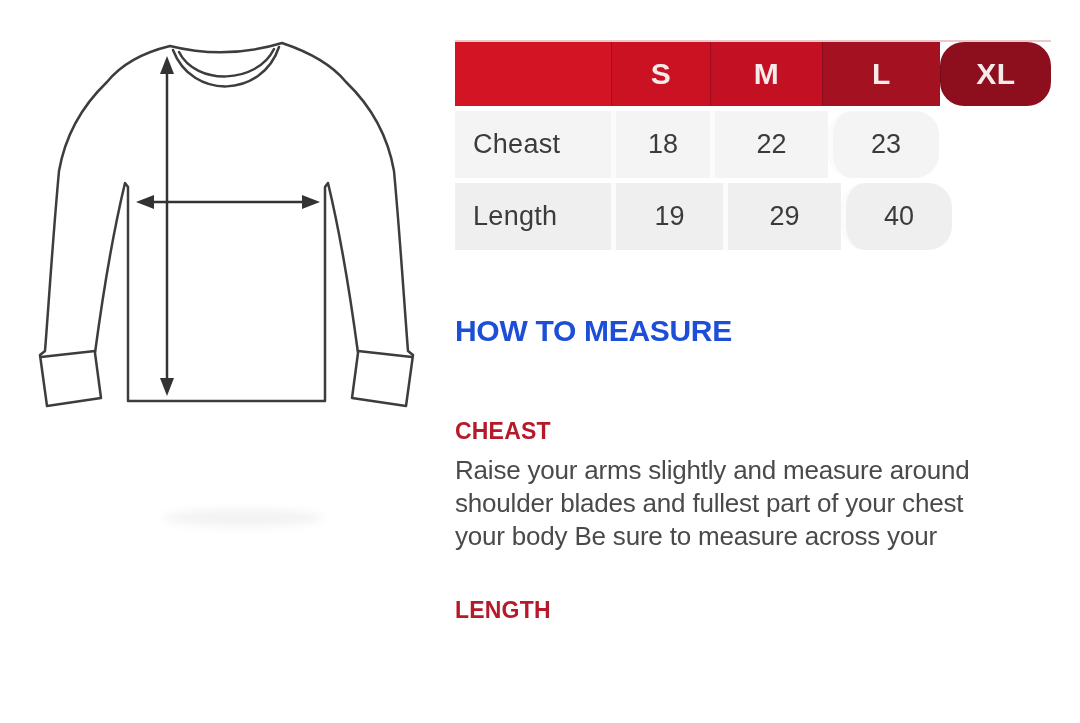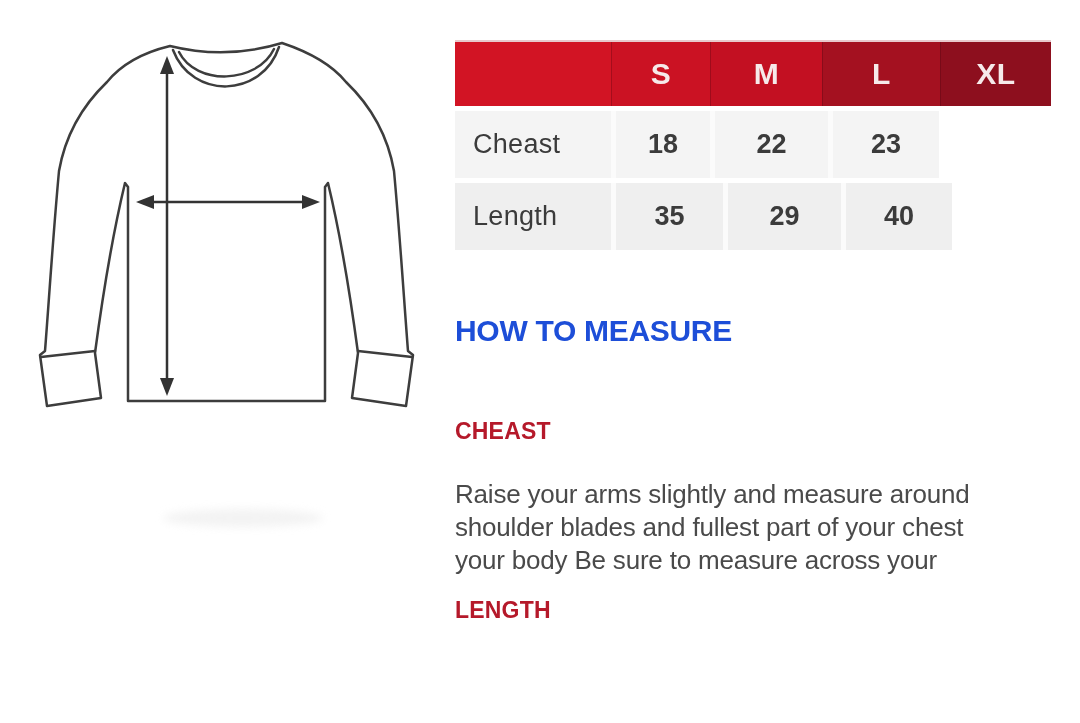--- a/index.html
+++ b/index.html
@@ -40,33 +40,33 @@
     color: #f6eaea;
     font-size: 30px;
     font-weight: bold;
     letter-spacing: 0.5px;
   }
   .th + .th { border-left: 1px solid rgba(70, 0, 10, 0.28); }
   .col-label { width: 156px; }
   .col-s { width: 99px; }
   .col-m { width: 112px; }
   .col-l { width: 118px; }
-  .col-xl { width: 111px; }
+  .col-xl { width: 111px; border-radius: 24px; }
 
   .trow {
     display: flex;
     height: 67px;
     margin-top: 5px;
   }
   .td {
     display: flex;
     align-items: center;
     justify-content: center;
     font-size: 27px;
-    font-weight: bold;
+    font-weight: normal;
     color: #3b3b3b;
   }
   .td + .td { border-left: 5px solid #fbfbfb; }
   .td.label-cell {
     justify-content: flex-start;
     padding-left: 18px;
     font-weight: normal;
     letter-spacing: 0.3px;
   }
   .trow-1 .td { background: #f4f4f4; }
@@ -93,21 +93,20 @@
   .heading-length { top: 597px; }
 
   .section-body {
     position: absolute;
     left: 455px;
     width: 610px;
     font-size: 26px;
     line-height: 33px;
     color: #4a4a4a;
     letter-spacing: -0.2px;
-    margin-top: 24px;
   }
   .body-chest { top: 454px; }
   .body-length { top: 643px; }
   .text-line { display: block; }
 </style>
 </head>
 <body>
 
 <div class="canvas">
 
@@ -167,21 +166,21 @@
 
     <div class="trow trow-1">
       <div class="td label-cell col-label">Cheast</div>
       <div class="td col-s">18</div>
       <div class="td col-l">22</div>
       <div class="td col-xl">23</div>
     </div>
 
     <div class="trow trow-2">
       <div class="td label-cell col-label">Length</div>
-      <div class="td col-m">35</div>
+      <div class="td col-m">19</div>
       <div class="td col-l">29</div>
       <div class="td col-xl">40</div>
     </div>
   </div>
 
   <h1 class="howto-title">HOW TO MEASURE</h1>
 
   <h2 class="section-heading heading-chest">CHEAST</h2>
   <p class="section-body body-chest">
     <span class="text-line">Raise your arms slightly and measure around</span>

